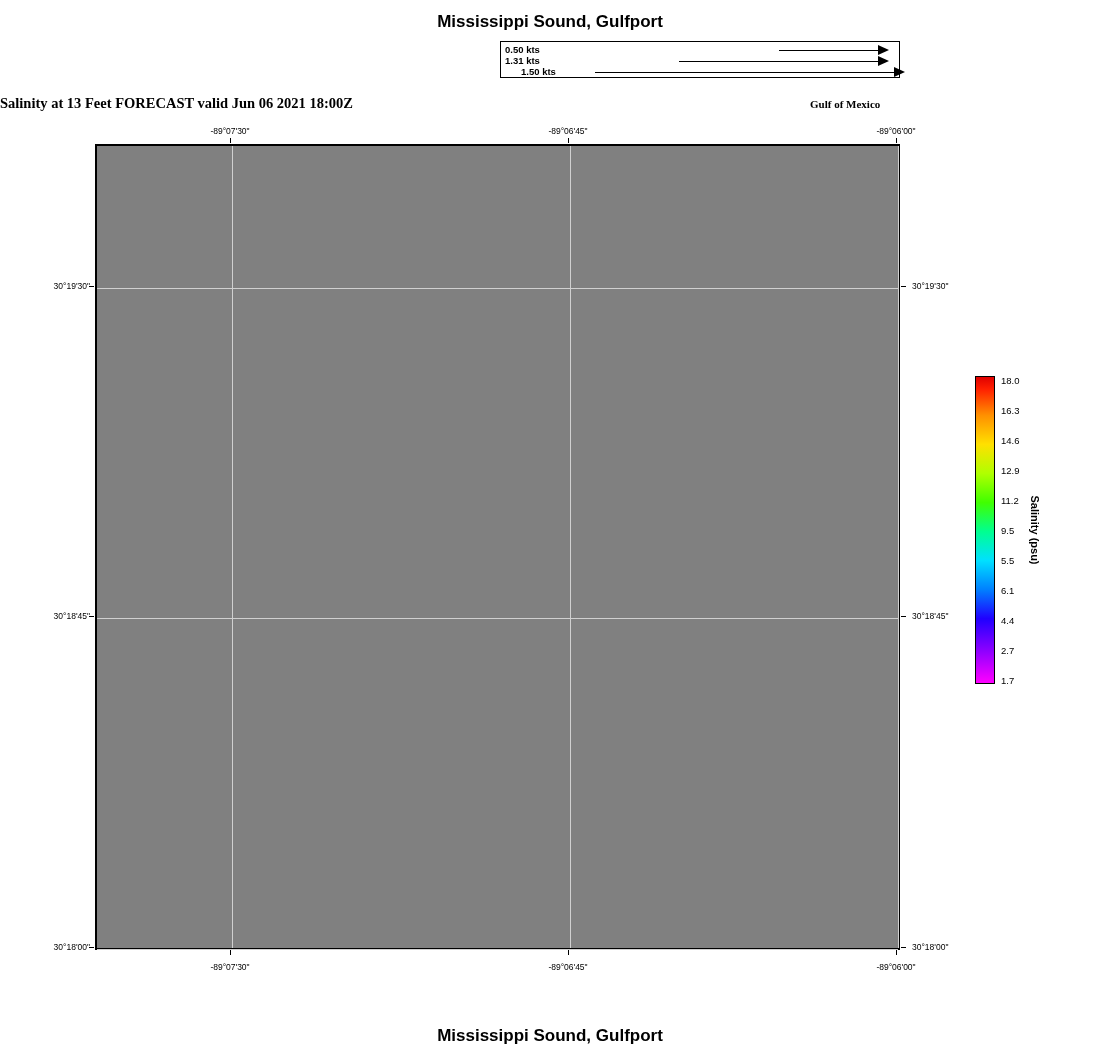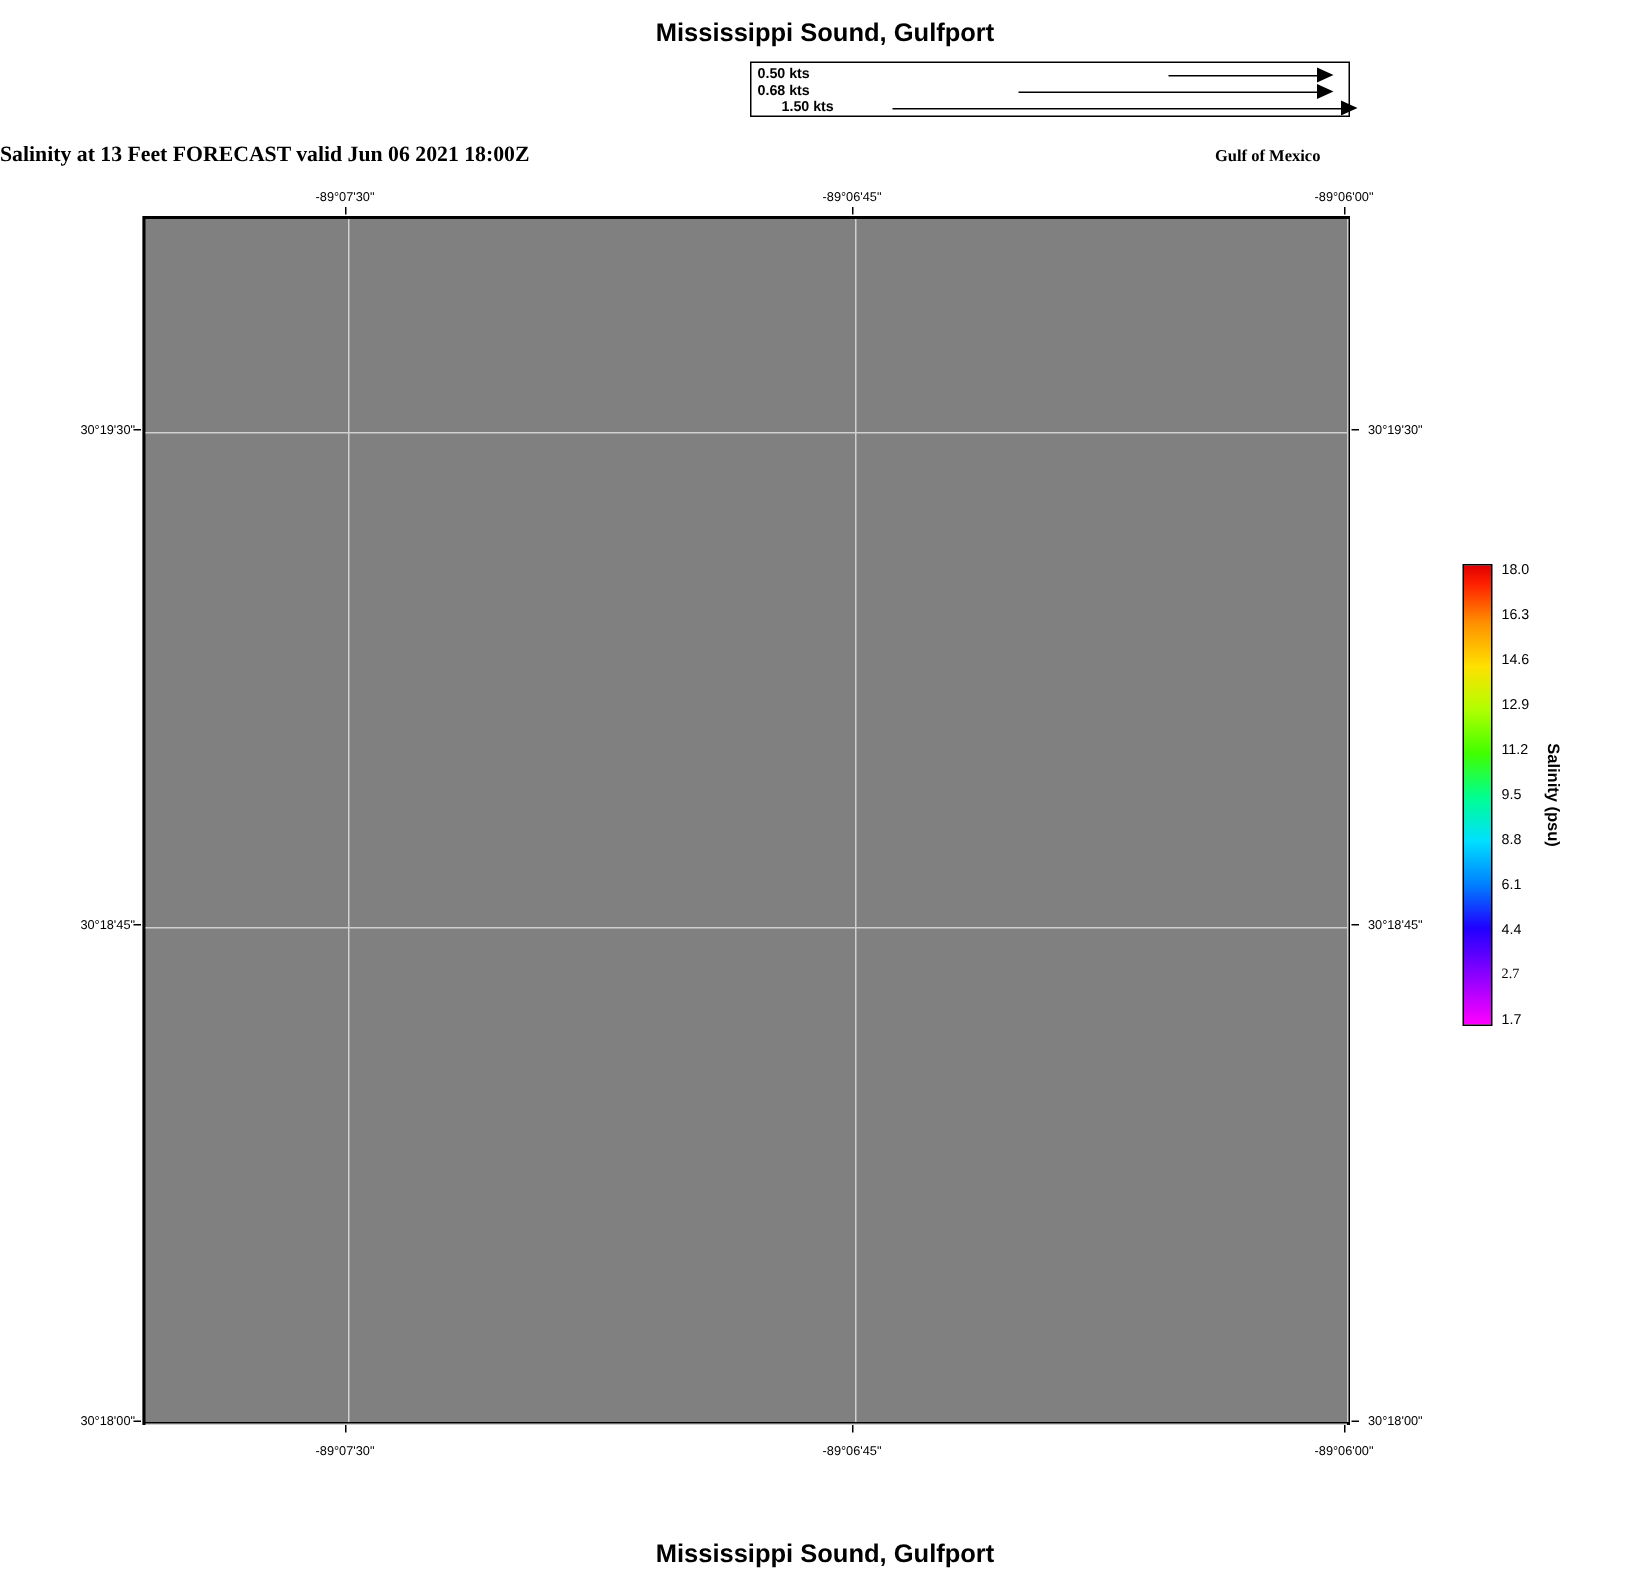--- a/index.html
+++ b/index.html
@@ -204,21 +204,21 @@
 
 <div id="top-title">Mississippi Sound, Gulfport</div>
 
 <div id="vector-legend">
   <div class="vec-row" style="top:3px;text-align:center;">
     <span class="vec-label">0.50 kts</span>
     <span class="vec-shaft" style="left:278px; width:100px;"></span>
     <span class="vec-head" style="left:377px;"></span>
   </div>
   <div class="vec-row" style="top:14px;">
-    <span class="vec-label">0.68 kts</span>
+    <span class="vec-label">1.31 kts</span>
     <span class="vec-shaft" style="left:178px; width:200px;"></span>
     <span class="vec-head" style="left:377px;"></span>
   </div>
   <div class="vec-row" style="top:25px;margin-left:16px;">
     <span class="vec-label">1.50 kts</span>
     <span class="vec-shaft" style="left:78px; width:300px;"></span>
     <span class="vec-head" style="left:377px;"></span>
   </div>
 </div>
 
@@ -267,21 +267,21 @@
 <div class="tick-label tick-bottom" style="left:896px; top:962px;">-89°06'00"</div>
 
 <div id="colorbar-wrap">
   <div id="colorbar"></div>
   <div class="cb-tick" style="top:4px;">18.0</div>
   <div class="cb-tick" style="top:34px;">16.3</div>
   <div class="cb-tick" style="top:64px;text-align:center;">14.6</div>
   <div class="cb-tick" style="top:94px;">12.9</div>
   <div class="cb-tick" style="top:124px;">11.2</div>
   <div class="cb-tick" style="top:154px;text-align:right;">9.5</div>
-  <div class="cb-tick" style="top:184px;">8.8</div>
+  <div class="cb-tick" style="top:184px;">5.5</div>
   <div class="cb-tick" style="top:214px;">6.1</div>
   <div class="cb-tick" style="top:244px;">4.4</div>
-  <div class="cb-tick" style="top:274px;font-family:Liberation Serif, serif;">2.7</div>
+  <div class="cb-tick" style="top:274px;">2.7</div>
   <div class="cb-tick" style="top:304px;">1.7</div>
   <div id="colorbar-title">Salinity (psu)</div>
 </div>
 
 <div id="bottom-title">Mississippi Sound, Gulfport</div>
 
 </body></html>

